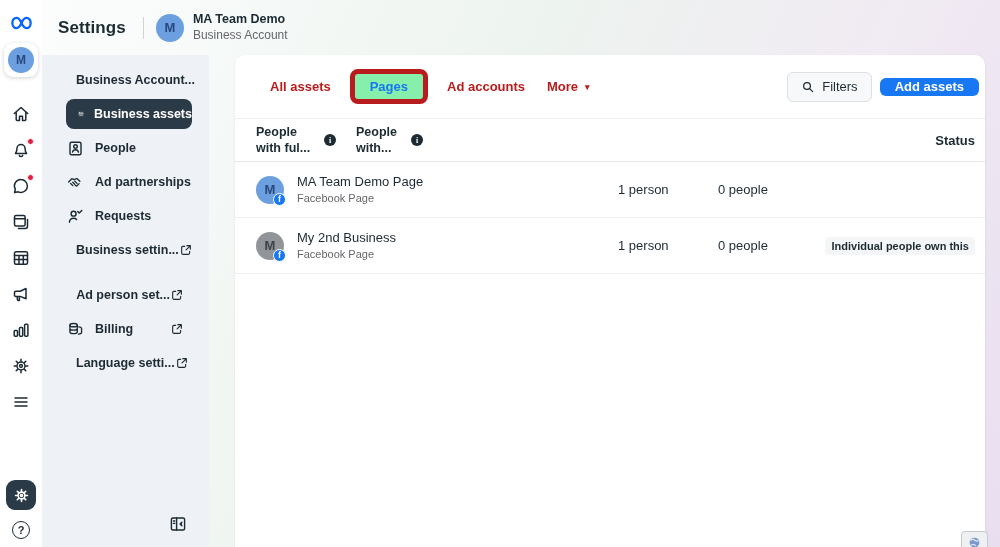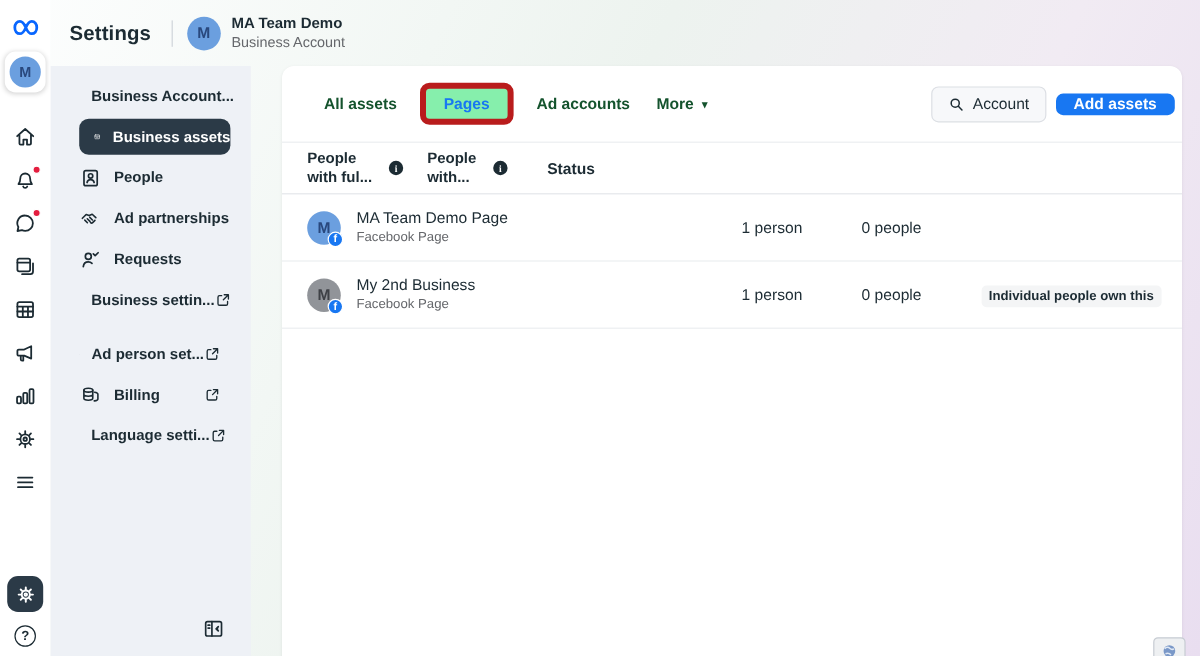--- a/index.html
+++ b/index.html
@@ -53,21 +53,21 @@
   .side-item.selected { background:#2b3a47; border-radius:8px; margin:2px 17px 2px 24px;
     padding-left:12px; padding-right:0; height:30px; }
   .side-item.selected .lbl { color:#fff; }
   .side-item.gap { margin-top:11px; }
   .side-collapse { position:absolute; right:21px; bottom:13px; display:flex; }
 
   
   .card { position:absolute; left:235px; top:55px; width:750px; bottom:0; background:#fff;
     border-radius:10px 10px 0 0; box-shadow:0 1px 3px rgba(0,0,0,.08); z-index:1; }
   .tabs-row { display:flex; align-items:center; padding:14px 6px 0 24px; }
-  .tab { font-size:13px; font-weight:600; padding:7px 11px; color:#14532d; background:none; border:none;
+  .tab { font-size:13px; font-weight:600; padding:7px 11px; color:#b91c1c; background:none; border:none;
     font-family:inherit; display:flex; align-items:center; }
   .tab.selected { background:#86efac; border:5px solid #b91c1c; color:#1877f2;
     border-radius:8px; padding:5px 15px; margin:0 8px; }
   .tab .caret { font-size:9px; margin-left:7px; }
   .toolbar { margin-left:auto; display:flex; gap:8px; align-items:center; }
   .btn-light { display:flex; align-items:center; gap:7px; background:#f7f8fa; border:1px solid #dcdfe4;
     border-radius:6px; height:30px; padding:0 13px; font-size:13px; font-weight:500;
     color:#1c2b33; font-family:inherit; }
   .btn-primary { background:#1877f2; color:#fff; border:none; border-radius:6px; height:18px;
     padding:0 15px; font-size:13px; font-weight:600; font-family:inherit; }
@@ -76,21 +76,21 @@
   .t-header { display:flex; align-items:center; height:44px; margin-top:14px;
     border-top:1px solid #eceef1; border-bottom:1px solid #e4e6ea; padding:0 10px 0 21px; }
   .col-name { width:362px; display:flex; align-items:center; gap:6px; }
   .col-name .h { font-size:13px; font-weight:700; }
   .sort { font-size:11px; letter-spacing:-2px; padding-right:3px; }
   .col-num { width:100px; display:flex; align-items:center; }
   .col-num .h2 { font-size:12.5px; font-weight:700; line-height:1.3; }
   .info { width:12px; height:12px; border-radius:50%; background:#1c2b33; color:#fff;
     font-size:8px; font-weight:700; display:flex; align-items:center; justify-content:center;
     margin-left:14px; font-family:"Liberation Serif", serif; }
-  .col-status { flex:1; font-size:13px; font-weight:700; }
+  .col-status { flex:1; text-align:right; font-size:13px; font-weight:700; }
 
   .t-row { display:flex; align-items:center; height:56px; border-bottom:1px solid #eceef1;
     padding:0 10px 0 21px; }
   .row-id { display:flex; align-items:center; gap:13px; }
   .avatar-wrap { position:relative; width:28px; height:28px; }
   .fb-badge { position:absolute; right:-2px; bottom:-2px; width:13px; height:13px; border-radius:50%;
     background:#1877f2; border:1.5px solid #fff; color:#fff; font-size:9px; font-weight:700;
     display:flex; align-items:center; justify-content:center; line-height:1; }
   .row-name { font-size:13px; line-height:1.3; }
   .row-sub { font-size:11px; color:#65676b; line-height:1.3; }
@@ -315,21 +315,21 @@
       <span data-interactable="false">More</span>
       <span class="caret" data-interactable="false">▾</span>
     </button>
 
     <div class="toolbar" data-interactable="false">
       <button class="btn-light" data-interactable="true">
         <svg class="ic" width="14" height="14" viewBox="0 0 20 20" fill="none" stroke="#1c2b33" stroke-width="1.8" stroke-linecap="round" data-interactable="false">
           <circle cx="8.6" cy="8.6" r="4.8"></circle>
             <path d="M12.3 12.3 16.6 16.6"></path>
         </svg>
-        <span data-interactable="false">Account</span>
+        <span data-interactable="false">Filters</span>
       </button>
       <button class="btn-primary" data-interactable="true">Add assets</button>
     </div>
   </div>
 
   <div class="t-header" data-interactable="false">
     <div class="col-num" data-interactable="false">
       <div class="h2">
         <div data-interactable="false">People</div>
         <div data-interactable="false">with ful...</div>

